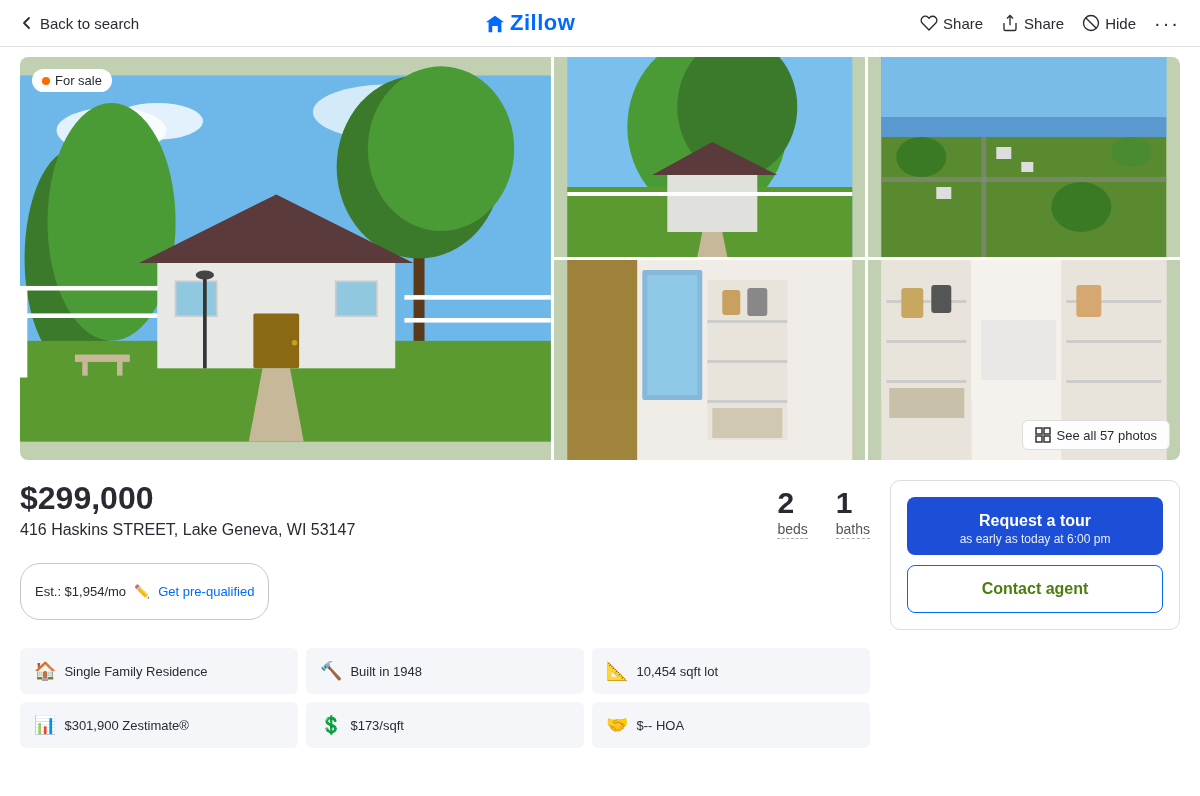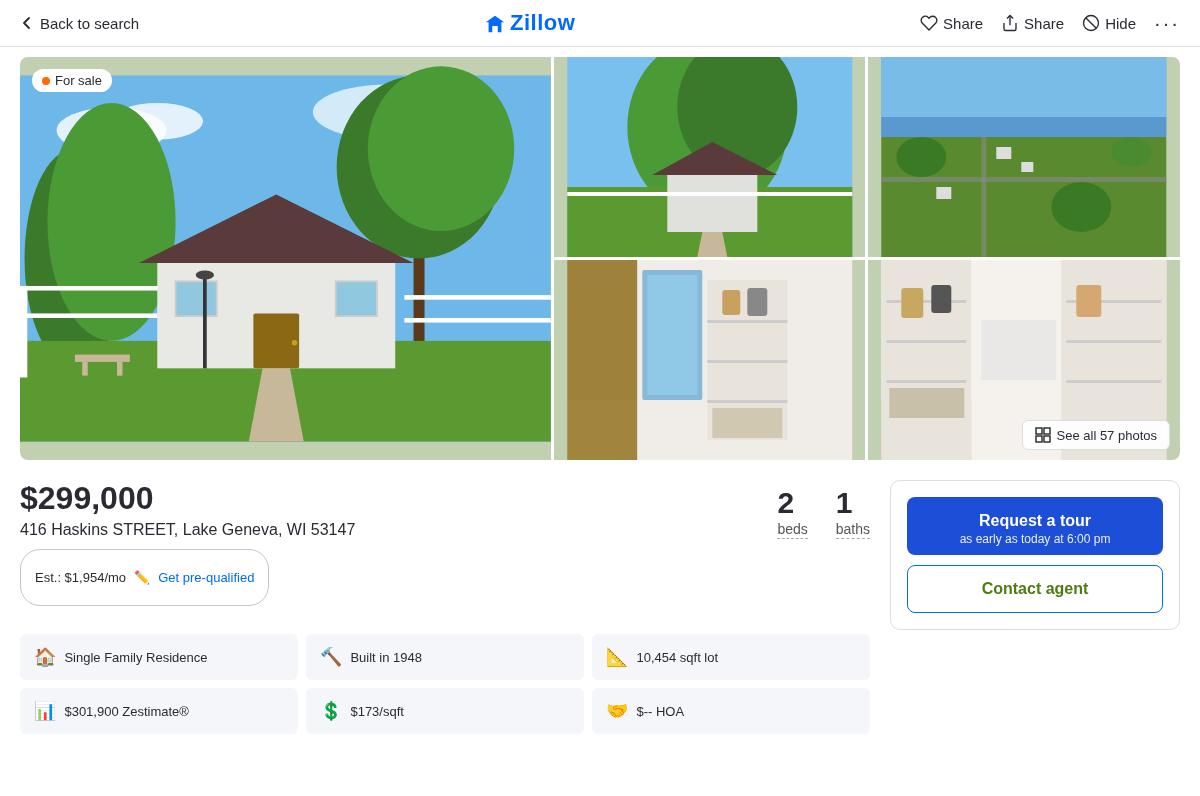--- a/index.html
+++ b/index.html
@@ -54,21 +54,21 @@
 
     
     .main-content {
       display: flex; gap: 20px;
       padding: 20px 20px 10px 20px;
     }
     .property-info { flex: 1; }
     .sidebar { width: 290px; flex-shrink: 0; }
 
     .price { font-size: 32px; font-weight: 700; color: #2a2a33; margin-bottom: 4px; }
-    .address { font-size: 16px; color: #2a2a33; margin-bottom: 10px; }
+    .address { font-size: 16px; color: #2a2a33; margin-bottom: 24px; }
     .est-payment {
       display: inline-flex; align-items: center; gap: 8px;
       border: 1px solid #c0c7d0; border-radius: 20px;
       padding: 20px 14px; font-size: 13px; color: #2a2a33; margin-bottom: 14px;
     }
     .est-payment .edit-icon { color: #006aff; cursor: pointer; }
     .est-payment .pre-qual { color: #006aff; font-weight: 400; cursor: pointer; }
     .stat { text-align: left; }
     .stat-value { font-size: 30px; font-weight: 700; color: #2a2a33; }
     .stat-label { font-size: 14px; color: #555; border-bottom: 1px dashed #aaa; display: inline-block; padding-bottom: 1px; }

